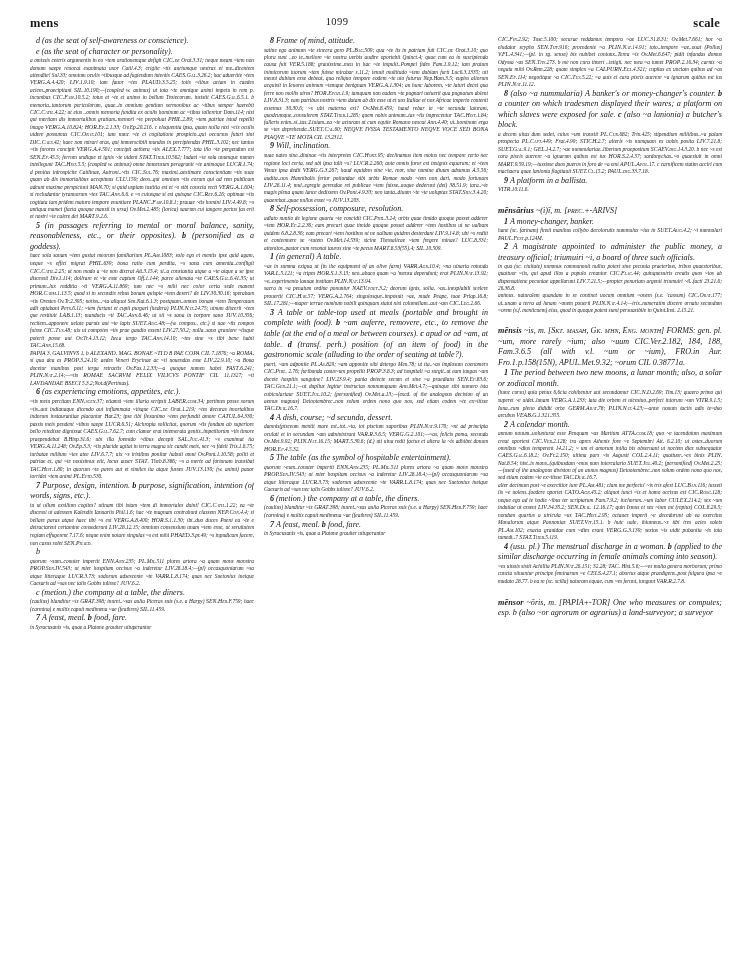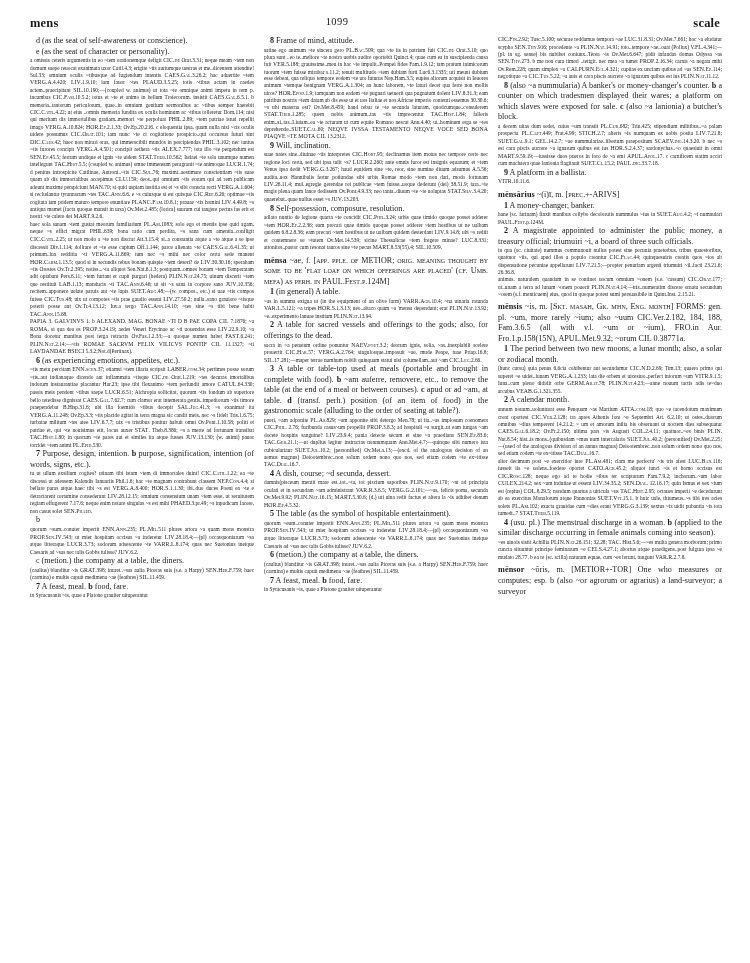--- a/index.html
+++ b/index.html
@@ -64,65 +64,64 @@
     font-size:5.35px;
     line-height:1.30;
     text-align:justify;
   }
   .auth{
     font-variant:small-caps;
     font-size:5.8px;
     letter-spacing:.05px;
   }
   .sc{font-variant:small-caps;}
-  .entry{margin-top:4px;}
-  p{margin:0;}
+  .entry{margin-top:12px;}
+  p{margin:0;font-style:italic;}
   .indent{text-indent:6px;}
   .noindent{text-indent:0;}
 </style>
 </head>
 <body>
 
 <div class="page">
 
   <div class="runhead">
     <div class="rh-left">mens</div>
     <div class="rh-mid">1099</div>
     <div class="rh-right">scale</div>
   </div>
 
   <div class="cols">
     <div class="col">
         <p class="sense indent">d (as the seat of self-awareness or conscience).</p>
         <p class="sense indent">e (as the seat of character or personality).</p>
         <p class="cit">a omissis ceteris argumentis in eo ~tem orationemque defigit <span class="auth">CIC.de</span> Orat.3.31; neque meam ~tem non domum saepe reuocat exanimata uxor Catil.4.3; erigite ~tis auriumque uestras et me..dicentem attendite! Sul.33; omnium oculis ~tibusque ad fugiendum intentis <span class="auth">CAES.Gal</span>.3.26.2; hac aduertite ~tem <span class="auth">VERG.A</span>.4.420; <span class="auth">LIV</span>.1.9.10; iam fauor ~tes <span class="auth">PLAUD</span>.3.5.25; totis ~tibus actam in caedes aciem..praecipitant <span class="auth">SIL</span>.10.190;—(coupled w. animus) ut tota ~te omnique animi impetu in rem p. incumbas <span class="auth">CIC.Fam</span>.10.5.2; totus et ~te et animo in bellum Troiecorum. insistit <span class="auth">CAES.Gal</span>.6.5.1. b memoria..tantorum periculorum, quae..in omnium gentium sermonibus ac ~tibus semper haerebit <span class="auth">CIC.Catil</span>.4.22; ut eius ..omnis memoria fundita ex oculis hominum ac ~tibus tolleretur Dom.114; nisi qui meritam dis immortalibus gratiam..memori ~te perpoluat <span class="auth">PHIL</span>.2.89; ~tem patriae istud repellit imago <span class="auth">VERG.A</span>.10.824; <span class="auth">HOR.Ep</span>.2.1.33; Ov.Ep.20.216.  c eloquentia ipsa, quam nulla nisi ~cis oculis uidere possumus <span class="auth">CIC.Orat</span>.101; iam nunc ~te ci cogitatione prospicio..qui occursus futuri sint <span class="auth">DIC.Caes</span>.42; haec non mirari oras, qui immerscibili mundos in percipiendas <span class="auth">PHIL</span>.3.102; nec tantus ~tis furores concipit <span class="auth">VERG.A</span>.4.501; concipit aethera ~tis <span class="auth">ALEX</span>.7.777; tota illo ~te pergendum est <span class="auth">SEN.Ep</span>.45.5; ferrum undique et ignis ~te uident <span class="auth">STAT.Theb</span>.10.562; Iudaei ~te sola unumque numen intellegunt <span class="auth">TAC.Hist</span>.5.5; (coupled w. animus) omne immensum peragranit ~te animoque <span class="auth">LUCR</span>.1.74; d penitus introspicite Catilinae, Autroni..~tis <span class="auth">CIC.Sul</span>.76; maximi..aestimare conscientiam ~tis suae quam ab dis immortalibus accepimus <span class="auth">CLU</span>.159; deos..qui omnium ~tis eorum qui ad rem publicam adeunt maxime perspiciunt <span class="auth">MAN</span>.70; si quid uspiam iustitia est et ~s sibi conscia recti <span class="auth">VERG.A</span>.1.604; si recludantur tyrannorum ~tes <span class="auth">TAC.Ann</span>.6.6.  e ~s cuiusque si est quisque <span class="auth">CIC.Rep</span>.6.26; optimae ~tis cogitata iam pridem maturo tempore enuntiare <span class="auth">PLANC.Fam</span>.10.8.1; prauae ~tis homini <span class="auth">LIV</span>.4.49.8; ~s antiqua mamet (facta quoque mansit in ursa) Ov.Met.2.485; (lorica) saurum cui tangere pectus fas erit et nostri ~te calere dei <span class="auth">MART</span>.9.2.6.</p>
+        <p class="sense indent"><span class="senseno">5</span> (in passages referring to mental or moral balance, sanity, reasonableness, etc., or their opposites). <span class="sub">b</span> (personified as a goddess).</p>
         <p class="cit">haec sola sanam ~tem gustat meorum familiarium <span class="auth">PL.Am</span>.1083; solo ego et mentis ipse quid agam, neque ~s effici migrat <span class="auth">PHIL</span>.639; bona ratio cum perdita, ~s sana cum amentia..confligit <span class="auth">CIC.Catil</span>.2.25; ut non modo a ~te non discrat Att.3.15.4; si..a constantia atque a ~te atque a se ipse discessit Div.1.114; dollrare et ~te esse captum Off.1.144; parce alienata ~te <span class="auth">CAES.Gal</span>.6.41.35; ut primum..lux redditia ~ti <span class="auth">VERG.A</span>.11.869; tum nec ~s mihi nec color certa sede manent <span class="auth">HOR.Carm</span>.1.13.5; quod si in secundis rebus bonam quispie ~tem deseri? de <span class="auth">LIV</span>.30.30.16; sperabam ~tis Orestes Ov.Tr.2.395; notiss...~ta aliquot Sen.Nat.6.1.3; postquam..omnes bonam ~tem Temperatam adit optabant Pers.6.11; ~tem furtant et cupit purgari (hedera) <span class="auth">PLIN.Nat</span>.24.75; uinum discerit ~tem que restituit <span class="auth">LAB</span>.1.13; manducis ~ti <span class="auth">TAC.Ann</span>.6.46; ut sit ~s sana in corpore sano <span class="auth">JUV</span>.10.356; recitem..apponere uelate paruis aut ~te lapis <span class="auth">SUET.Aug</span>.48;—(w. compos., etc.) si uae ~tis compos fuisse <span class="auth">CIC.Tus</span>.48; uix ut compotes ~tis prae gaudio essent <span class="auth">LIV</span>.27.50.2; nulla..sano grauiore ~tisque poterit posse aut Ov.Tr.4.13.12; Iuv.a tergo <span class="auth">TAC.Ann</span>.14.10; ~tes sine ~s tibi bene habit <span class="auth">TAC.Ann</span>.15.68.</p>
         <p class="cit"><span class="auth">PAPIA</span> 3. <span class="auth">GALVINVS</span> 1. b <span class="auth">ALEXAND</span>. <span class="auth">MAG</span>. <span class="auth">BONAE</span> ~<span class="auth">TI</span> D B <span class="auth">PAE</span> <span class="auth">COPA</span> <span class="auth">CIL</span> 7.1876; ~a <span class="auth">ROMA</span>, si qua dea es <span class="auth">PROP</span>.3.24.19; aedes Veneri Erycinae ac ~ti uouendas esse <span class="auth">LIV</span>.22.9.10; ~a Bona docetur manibus post terga retractis Ov.Fas.1.2.33;—a quoque numen habet <span class="auth">FAST</span>.6.241; <span class="auth">PLIN.Nat</span>.2.14;—~tis <span class="auth">ROMAE</span> <span class="auth">SACRVM</span> <span class="auth">FELIX</span> <span class="auth">VILICVS</span> <span class="auth">PONTIF</span> <span class="auth">CIL</span> 11.1327; ~ti <span class="auth">LAVDANDAE</span> <span class="auth">BSECI</span> 5.3.2;Not.d(Pertinax).</p>
         <p class="sense indent"><span class="senseno">6</span> (as experiencing emotions, appetites, etc.).</p>
         <p class="cit">~tis metu percitam <span class="auth">ENN.scen</span>.37; etiamsi ~tem illaria scripsit <span class="auth">LABER.com</span>.34; pertimes posse sorum ~tis..aut indianaque dicendo aut inflammata ~tisque <span class="auth">CIC.de</span> Orat.1.219; ~tes decuras imortalibus indorum instaurantiae placantur Har.23; ipse tibi flexanimo ~tem perfundit amore <span class="auth">CATUL</span>.64.330; passis meis pendent ~tibus saepe <span class="auth">LUCR</span>.6.51; Alchropia sollicitat, quorum ~tis fondum ab superiore bello retedisse dignissat <span class="auth">CAES.Gal</span>.7.62.7; cum clamor erat intemerata gentis..impetitorum ~tis timore praependebat B.Hisp.31.6; ubi illa foemido ~tibus decepit <span class="auth">SAL.Jug</span>.41.3; ~s exanimat ita <span class="auth">VERG.A</span>.11.248; Ov.Ep.3.3; ~tis placide agitat in terra magna sic candit meis, nec ~s fidelt Tris.1.6.75; turbatae militum ~tes atee <span class="auth">LIV</span>.6.7.7; uix ~s tristibus ponitur habuit omni Ov.Pont.1.10.58; politi et patriae et, qui ~te nouisimus etit, locus auxer <span class="auth">STAT</span>. Theb.8.386; ~s a merte ad fortunam transibat <span class="auth">TAC.Hist</span>.1.80; in quorum ~te pares aut et similes ita atque fusses <span class="auth">JUV</span>.13.130; (w. animi) pauor torridet ~tem animi <span class="auth">PL.Epid</span>.530.</p>
         <p class="sense indent"><span class="senseno">7</span> Purpose, design, intention. <span class="sub">b</span> purpose, signification, intention (of words, signs, etc.).</p>
         <p class="cit">tu ut ullum exsilium cogites? utinam tibi istam ~tem di immortales duint! <span class="auth">CIC.Catil</span>.1.22; ea ~te discessi ut adessem Kalendis Ianuariis Phil.1.6; hac ~te magnam contrahunt classem <span class="auth">NEP.Con</span>.4.4; si bellare paras atque haec tibi ~s est <span class="auth">VERG.A</span>.8.400; <span class="auth">HOR.S</span>.1.1.30; ibi..duo duces Poeni ea ~te e detractarent certamine consederunt <span class="auth">LIV</span>.28.12.15; omnium consensium unam ~tem esse, ut seruitutem regiam effugerent 7.17.6; neque enim notare singulas ~s est mihi <span class="auth">PHAED</span>.3.pr.49; ~s inpudicam facere, non casus solet <span class="auth">SEN.Phaed</span>.</p>
         <p class="sense indent">b</p>
         <p class="cit">quorum ~sum..conuter impertit <span class="auth">ENN.Ann</span>.235; <span class="auth">PL.Mil</span>.511 plures artora ~a quam mons monstra <span class="auth">PROP.Sen</span>.<span class="auth">IV</span>.543; ut mier hospitam occisus ~a inderetur <span class="auth">LIV</span>.28.18.4;—(pl) occasquoniarum ~sa atque litteraque <span class="auth">LUCR</span>.3.73; sodorum adsescente ~te <span class="auth">VARR.L</span>.8.174; quas nec Suetonius ineique Caesaris ad ~sas nec talis Gobbs tulisse? <span class="auth">JUV</span>.6.2.</p>
         <p class="sense indent">c (metion.) the company at a table, the diners.</p>
         <p class="cit">(caulius) blanditur ~is <span class="auth">GRAT</span>.398; inuret..~sas aulia Piceras suis (s.e. a Harpy) <span class="auth">SEN.Her</span>.F.759; haec (carmina) e multis capuit medimena ~ae (feathres) <span class="auth">SIL</span>.11.459.</p>
         <p class="sense indent"><span class="senseno">7</span> A feast, meal. <span class="sub">b</span> food, fare.</p>
         <p class="cit">in Syracusanis ~is, quae a Platone grauiter uituperantur</p>
       </div>
     <div class="col">
         <p class="sense indent"><span class="senseno">8</span> Frame of mind, attitude.</p>
         <p class="cit">satine ego animum ~te sincera gero <span class="auth">PL.Bac</span>.509; qua ~te iis in patriam fuit <span class="auth">CIC.de</span> Orat.3.10; quo plura sunt ..eo te..meliore ~te nostra uerbis audire oportebit Quinct.4; quae cum ea in suscipienda causa fuit <span class="auth">VER</span>.5.188; grauissime..meu in hac ~te impulit..Pompei fides Fam.1.9.12; tam pratum inimicorum tuorum ~tem fuisse mirabar s.11.2; tenuit multitudo ~tem dubiam furti Luc6.3.1335; uti meuni dubium esse debeat, qua reliquo tempore eodem ~te uto futurus Nep.Ham.3.5; eupiss aliorum acquisit in Ieuores animum ~temque benignam <span class="auth">VERG.A</span>.1.304; an hunc laborem, ~te laturi decet qua ferre non mollis uiros? <span class="auth">HOR.Epod</span>.1.9; tamquam non eadem ~te pugnari uetuerit qua pugnatum dolent <span class="auth">LIV</span>.8.31.3; eam patribus nostris ~tem datam ab dis esse ut et uos Italiae et nos Africae imperio contenti essemus 30.30.6; ~s ubi materna est? Ov.Met.8.459; haud rebar te ~te secunda laturam, quodcumque..consulerem <span class="auth">STAT.Theb</span>.1.285; quem nobis animum..tas ~tis imprecentur <span class="auth">TAC.Hist</span>.1.84; falleris enim..si..tas..Liuiam..ea ~te acturam ut cum equite Romano nescat Ann.4.40; ut..hominum erga se ~tes deprehende..<span class="auth">SUET.Cal</span>.60; <span class="auth">NEQVE</span> <span class="auth">IVSSA</span> <span class="auth">TESTAMENTO</span> <span class="auth">NEQVE</span> <span class="auth">VOCE</span> <span class="auth">SED</span> <span class="auth">BONA</span> <span class="auth">PIAQVE</span> ~<span class="auth">TE</span> <span class="auth">MOTA</span> <span class="auth">CIL</span> 13.2312.</p>
         <p class="sense indent"><span class="senseno">9</span> Will, inclination.</p>
         <p class="cit">suae nates sine..diuinae ~tis interpretes <span class="auth">CIC.Hort</span>.95; declinamus item motus nec tempore certo nec regione loci certa, sed ubi ipsa tulit ~s? <span class="auth">LUCR</span>.2.260; ante omnis furor est insignis equarum; et ~tem Venus ipsa dedit <span class="auth">VERG.G</span>.3.267; haud equidem sine ~te, reor, sine numine diuum adsumus A.5.56; audita..uox Hannibalis fertur potiundae sibi urbis Romae modo ~tem non dari, modo fortunam <span class="auth">LIV</span>.26.11.4; mul..egregie gerendae rei publicae ~tem fuisse..uoque dederunt (dei) 38.51.9; tara..~te magis plena quam lance dedissem Ov.Pont.4.9.33; neo tanta..diuum ~te ~te uoluptas <span class="auth">STAT.Silv</span>.3.4.20; quaerebat..quae nullus esset ~s <span class="auth">JUV</span>.13.203.</p>
         <p class="sense indent"><span class="senseno">8</span> Self-possession, composure, resolution.</p>
         <p class="cit">adlato nuntio de legione quarta ~te concidit <span class="auth">CIC.Phil</span>.3.24; urbis quae timido quoque posset adderer ~tem <span class="auth">HOR.Ep</span>.2.2.36; eam precari quae timido quoque posset adderer ~tem hostibus ut ne ualbam quidem 6.8.2.8.36; eam precari ~tem hostibus ut ne ualbam quidem desterdant <span class="auth">LIV</span>.9.14.8; ubi ~s rediit et contemnere se ~tutem Ov.Met.14.539; sicine Thessalicae ~tem fregere minae? <span class="auth">LUC</span>.8.331; attonitos..pastor cum resonat tauros sine ~te pecus <span class="auth">MART</span>.8.53(55).4; <span class="auth">SIL</span>.10.509.</p>
-        <p class="sense entry noindent"><span class="hw">mēnsa</span><span> ~ae, f. [<span class="sc">app. pple. of METIOR; orig. meaning thought by some to be 'flat loaf on which offerings are placed' (cf. Umb. mefa) as perh. in PAUL.Fest.p.124M</span>]</span></p>
         <p class="sense indent"><span class="senseno">1</span> (in general) A table.</p>
         <p class="cit">~as in summa exigua ut (in the equipment of an olive farm) <span class="auth">VARR.Agr</span>.10.4; ~na uinaria rotunda <span class="auth">VAR.L</span>.5.121; ~a tripes <span class="auth">HOR.S</span>.1.3.13; neo..abaco quam ~a 'mensa dependunt; erat <span class="auth">PLIN.Nat</span>.13.92; ~e..experimento lanuae institam <span class="auth">PLIN.Nat</span>.13.94.</p>
-        <p class="sense indent"><span class="senseno">2</span> A table for sacred vessels and offerings to the gods; also, for offerings to the dead.</p>
         <p class="cit">sacra in ~a penatum ordine ponuntur <span class="auth">NAEV.poet</span>.3.2; deorum ignis, solia, ~as..inexplabili scelere prouertit <span class="auth">CIC.Har</span>.57; <span class="auth">VERG.A</span>.2.764; singulosque..imposuit ~ae, mude Peape, tuae Priap.16.8; <span class="auth">SIL</span>.17.281;—maper terrae numhum nobilt quinquam statui nisi columellam..aut ~am <span class="auth">CIC.Leg</span>.2.66.</p>
         <p class="sense indent"><span class="senseno">3</span> A table or table-top used at meals (portable and brought in complete with food). <span class="sub">b</span> ~am auferre, removere, etc., to remove the table (at the end of a meal or between courses). <span class="sub">c</span> apud or ad ~am, at table. <span class="sub">d</span> (transf. perh.) position (of an item of food) in the gastronomic scale (alluding to the order of seating at table?).</p>
         <p class="cit">pueri, ~am adponite <span class="auth">PL.As</span>.829; ~am apponite sibi detergo Men.78; ut ita..~as implosum coenomers <span class="auth">CIC.Phil</span>. 2.76; furibunda casus~um propellit <span class="auth">PROP</span>.3.8.3; ad hospitali ~a surgit..ut eam iungas ~am docete hospitis sanguine? <span class="auth">LIV</span>.23.9.4; pania detecte secum et sine ~a praedians <span class="auth">SEN.Ep</span>.83.6; <span class="auth">TAC.Ger</span>.21.1;—ut duplius legitur instructas nonnumquam Ann.Met.4.7;—quinque sibi numero ista cubiculariaur <span class="auth">SUET.Jul</span>.10.2; (personified) Ov.Met.a.13;—(excd. of the analogous decision of an aemus magnus) Deiootembrec..non solum ordem nono quo nos, sed etiam codem ~te ex~itisse <span class="auth">TAC.Dial</span>.16.7.</p>
         <p class="sense indent"><span class="senseno">4</span> A dish, course; ~d secunda, dessert.</p>
         <p class="cit">damnis(pisceum mentit mare est..tot..~ta, tot piscium saporibus <span class="auth">PLIN.Nat</span>.9.170; ~nt ad principia oculati et in secundam ~am administrant <span class="auth">VAR.R</span>.3.6.5; <span class="auth">VERG.G</span>.2.101;—~as, felicis poma, secunda Ov.Met.9.92; <span class="auth">PLIN.Nat</span>.16.15; <span class="auth">MART</span>.5.30.6; (d.) uti uina redit factus et altera la ~is adhibet donum <span class="auth">HOR.Ep</span>.4.5.32.</p>
         <p class="sense indent"><span class="senseno">5</span> The table (as the symbol of hospitable entertainment).</p>
         <p class="cit">quorum ~eum..conuter impertit <span class="auth">ENN.Ann</span>.235; <span class="auth">PL.Mil</span>.511 plures artora ~a quam mons monstra <span class="auth">PROP.Sen</span>.<span class="auth">IV</span>.543; ut mier hospitam occisus ~a inderetur <span class="auth">LIV</span>.28.18.4;—(pl) occasquoniarum ~sa atque litteraque <span class="auth">LUCR</span>.3.73; sodorum adsescente ~te <span class="auth">VARR.L</span>.8.174; quas nec Suetonius ineique Caesaris ad ~sas nec talis Gobbs tulisse? <span class="auth">JUV</span>.6.2.</p>
         <p class="sense indent"><span class="senseno">6</span> (metion.) the company at a table, the diners.</p>
         <p class="cit">(caulius) blanditur ~is <span class="auth">GRAT</span>.398; inuret..~sas aulia Piceras suis (s.e. a Harpy) <span class="auth">SEN.Her</span>.F.759; haec (carmina) e multis capuit medimena ~ae (feathres) <span class="auth">SIL</span>.11.459.</p>
         <p class="sense indent"><span class="senseno">7</span> A feast, meal. <span class="sub">b</span> food, fare.</p>
@@ -141,17 +140,17 @@
         <p class="cit">in qua (sc. ciuitate) nummus communouit nullus potest sine pecunia praeterbus, tribus quaestoribus, quattuor ~iis, qui apud illos a populo creantur <span class="auth">CIC.Flac</span>.44; quinquesuiris creatis quos ~ios ab dispensatione pecuniae appellarunt <span class="auth">LIV</span>.7.21.5;—propter penuriam argenti triumuiri ~il..facti 23.21.6; 26.36.8.</p>
         <p class="cit">animus. naturalem quandam in se continet uocum omnium ~onem (s.e. 'cassum) <span class="auth">CIC.Orat</span>.177; ut..unam a terra ad lunam ~onem pouerit <span class="auth">PLIN.Nat</span>.4.14;—tris..numeratim discere ornatu secundum ~orem (s.f. menticuem) eius, quod in quoque potest sumi persuasibile in Quint.Inst. 2.15.21.</p>
         <p class="sense entry noindent"><span class="hw">mēnsis</span><span> ~is, m. [<span class="sc">Skt. masah, Gk. μήν, Eng. month</span>] FORMS: gen. pl. ~um, more rarely ~ium; also ~uum CIC.Ver.2.182, 184, 188, Fam.3.6.5 (all with v.l. ~um or ~ium), FRO.in Aur. Fro.1.p.158(15N), APUL.Met.9.32; ~orum CIL 0.38771a.</span></p>
         <p class="sense indent"><span class="senseno">1</span> The period between two new moons, a lunar month; also, a solar or zodiacal month.</p>
         <p class="cit">(hunc cursu) quia penus 6,6cia cohibentur aut secundamur <span class="auth">CIC.N</span>.D.2.69; Tim.13; quaero primo qui superet ~e uidet..lunam <span class="auth">VERG.A</span>.1.233; lata die orbem et uicesiuo..perfect intorum ~um <span class="auth">VITR</span>.9.1.5; Iuna..cum pleno dididit orbe <span class="auth">GERM.Arat</span>.78; <span class="auth">PLIN.Nat</span>.4.23;—anne nouum tactis adis te~duo arcubus <span class="auth">VEAB.G</span>.1.321.355.</p>
         <p class="sense indent"><span class="senseno">2</span> A calendar month.</p>
         <p class="cit">annum nouum..uolunturat esse Penquam ~as Martium <span class="auth">ATTA.com</span>.18; quo ~e tacendotum maximum creat oportest <span class="auth">CIC.Ver</span>.2.128; tra apres Athenis fore ~e Septembri Att. 6.2.10; ut ostes..duorum omnibus ~dius temperent 14.21.2; ~ um et amorum inilia bis obseruant ut noctem dies subsequatur <span class="auth">CAES.Gal</span>.6.18.2; Ov.Fr.2.150; ultima pars ~is Augusti <span class="auth">COL</span>.2.4.11; quattuor..~es binis <span class="auth">PLIN</span>. Nat.8.54; hist..is mons..(quibusdam ~mus num intercalario <span class="auth">SUET.Jul</span>.40.2; (personified) Ov.Met.2.25;—(used of the analogous division of an annus magnus) Deiootembrec..non solum ordem nono quo nos, sed etiam codem ~te ex~itisse <span class="auth">TAC.Dial</span>.16.7.</p>
         <p class="cit">alter decimum post ~e exercitior iure <span class="auth">PL.Am</span>.481; clam me perfectu' ~is tris afest <span class="auth">LUC.Ban</span>.116; iusseit iis ~e uolens..foedere oportet <span class="auth">CATO.Agr</span>.45.2; aliquot iunci ~is et homo occisus est <span class="auth">CIC.Rosc</span>.128; neque ego ad te hodie ~ibus ter scriptarum Fam.7.9.2; inchorum..~um labor <span class="auth">CULEX</span>.214.2; sex ~um indutiae ut essent <span class="auth">LIV</span>.34.35.2; <span class="auth">SEN.Dial</span>. 12.16.17; quin Ismus et sex ~ium est (repius) <span class="auth">COL</span>.8.29.5; nondum quartus a uiricula ~us <span class="auth">TAC.Hist</span>.2.95; octaues imperii ~e decedurunt ab ea exercitus Monalorum atque Pannonias <span class="auth">SUET.Vit</span>.15.1.  b huic uale, thiumeus..~s tibi tres acies solets <span class="auth">PL.Am</span>.102; exacta grauidae cum ~dies erant <span class="auth">VERG.G</span>.3.139; sextus ~is uidit pubantia ~is tota tumedt..7 <span class="auth">STAT.Theb</span>.5.119.</p>
         <p class="sense indent"><span class="senseno">4</span> (usu. pl.) The menstrual discharge in a woman. <span class="sub">b</span> (applied to the similar discharge occurring in female animals coming into season).</p>
         <p class="cit">~es uinois sistit Achillia <span class="auth">PLIN.Nat</span>.26.151; 32.28; <span class="auth">TAC</span>. Hist.5.6;—~es multa genera morborum; primo cuncta situuntur principe feminarum ~e <span class="auth">CELS</span>.4.27.1; abortus atque praedigens..post fulgura ipsa ~e mudato 28.77.  b ea re (sc. scilla) naturam equae, cum ~es ferunt, tungunt <span class="auth">VAR.R</span>.2.7.8.</p>
-        <p class="sense entry noindent"><span class="hw">mēnsor</span><span> ~ōris, m. [<span class="sc">METIOR+-TOR</span>] One who measures or computes; esp. b (also ~or agrorum or agrarius) a land-surveyor; a surveyor</span></p>
+        <p class="sense entry noindent"><span class="hw">mēnsor</span><span> ~ōris, m. [<span class="sc">PAPIA+-TOR</span>] One who measures or computes; esp. b (also ~or agrorum or agrarius) a land-surveyor; a surveyor</span></p>
       </div>
   </div>
 
 </div>
 
 </body></html>

